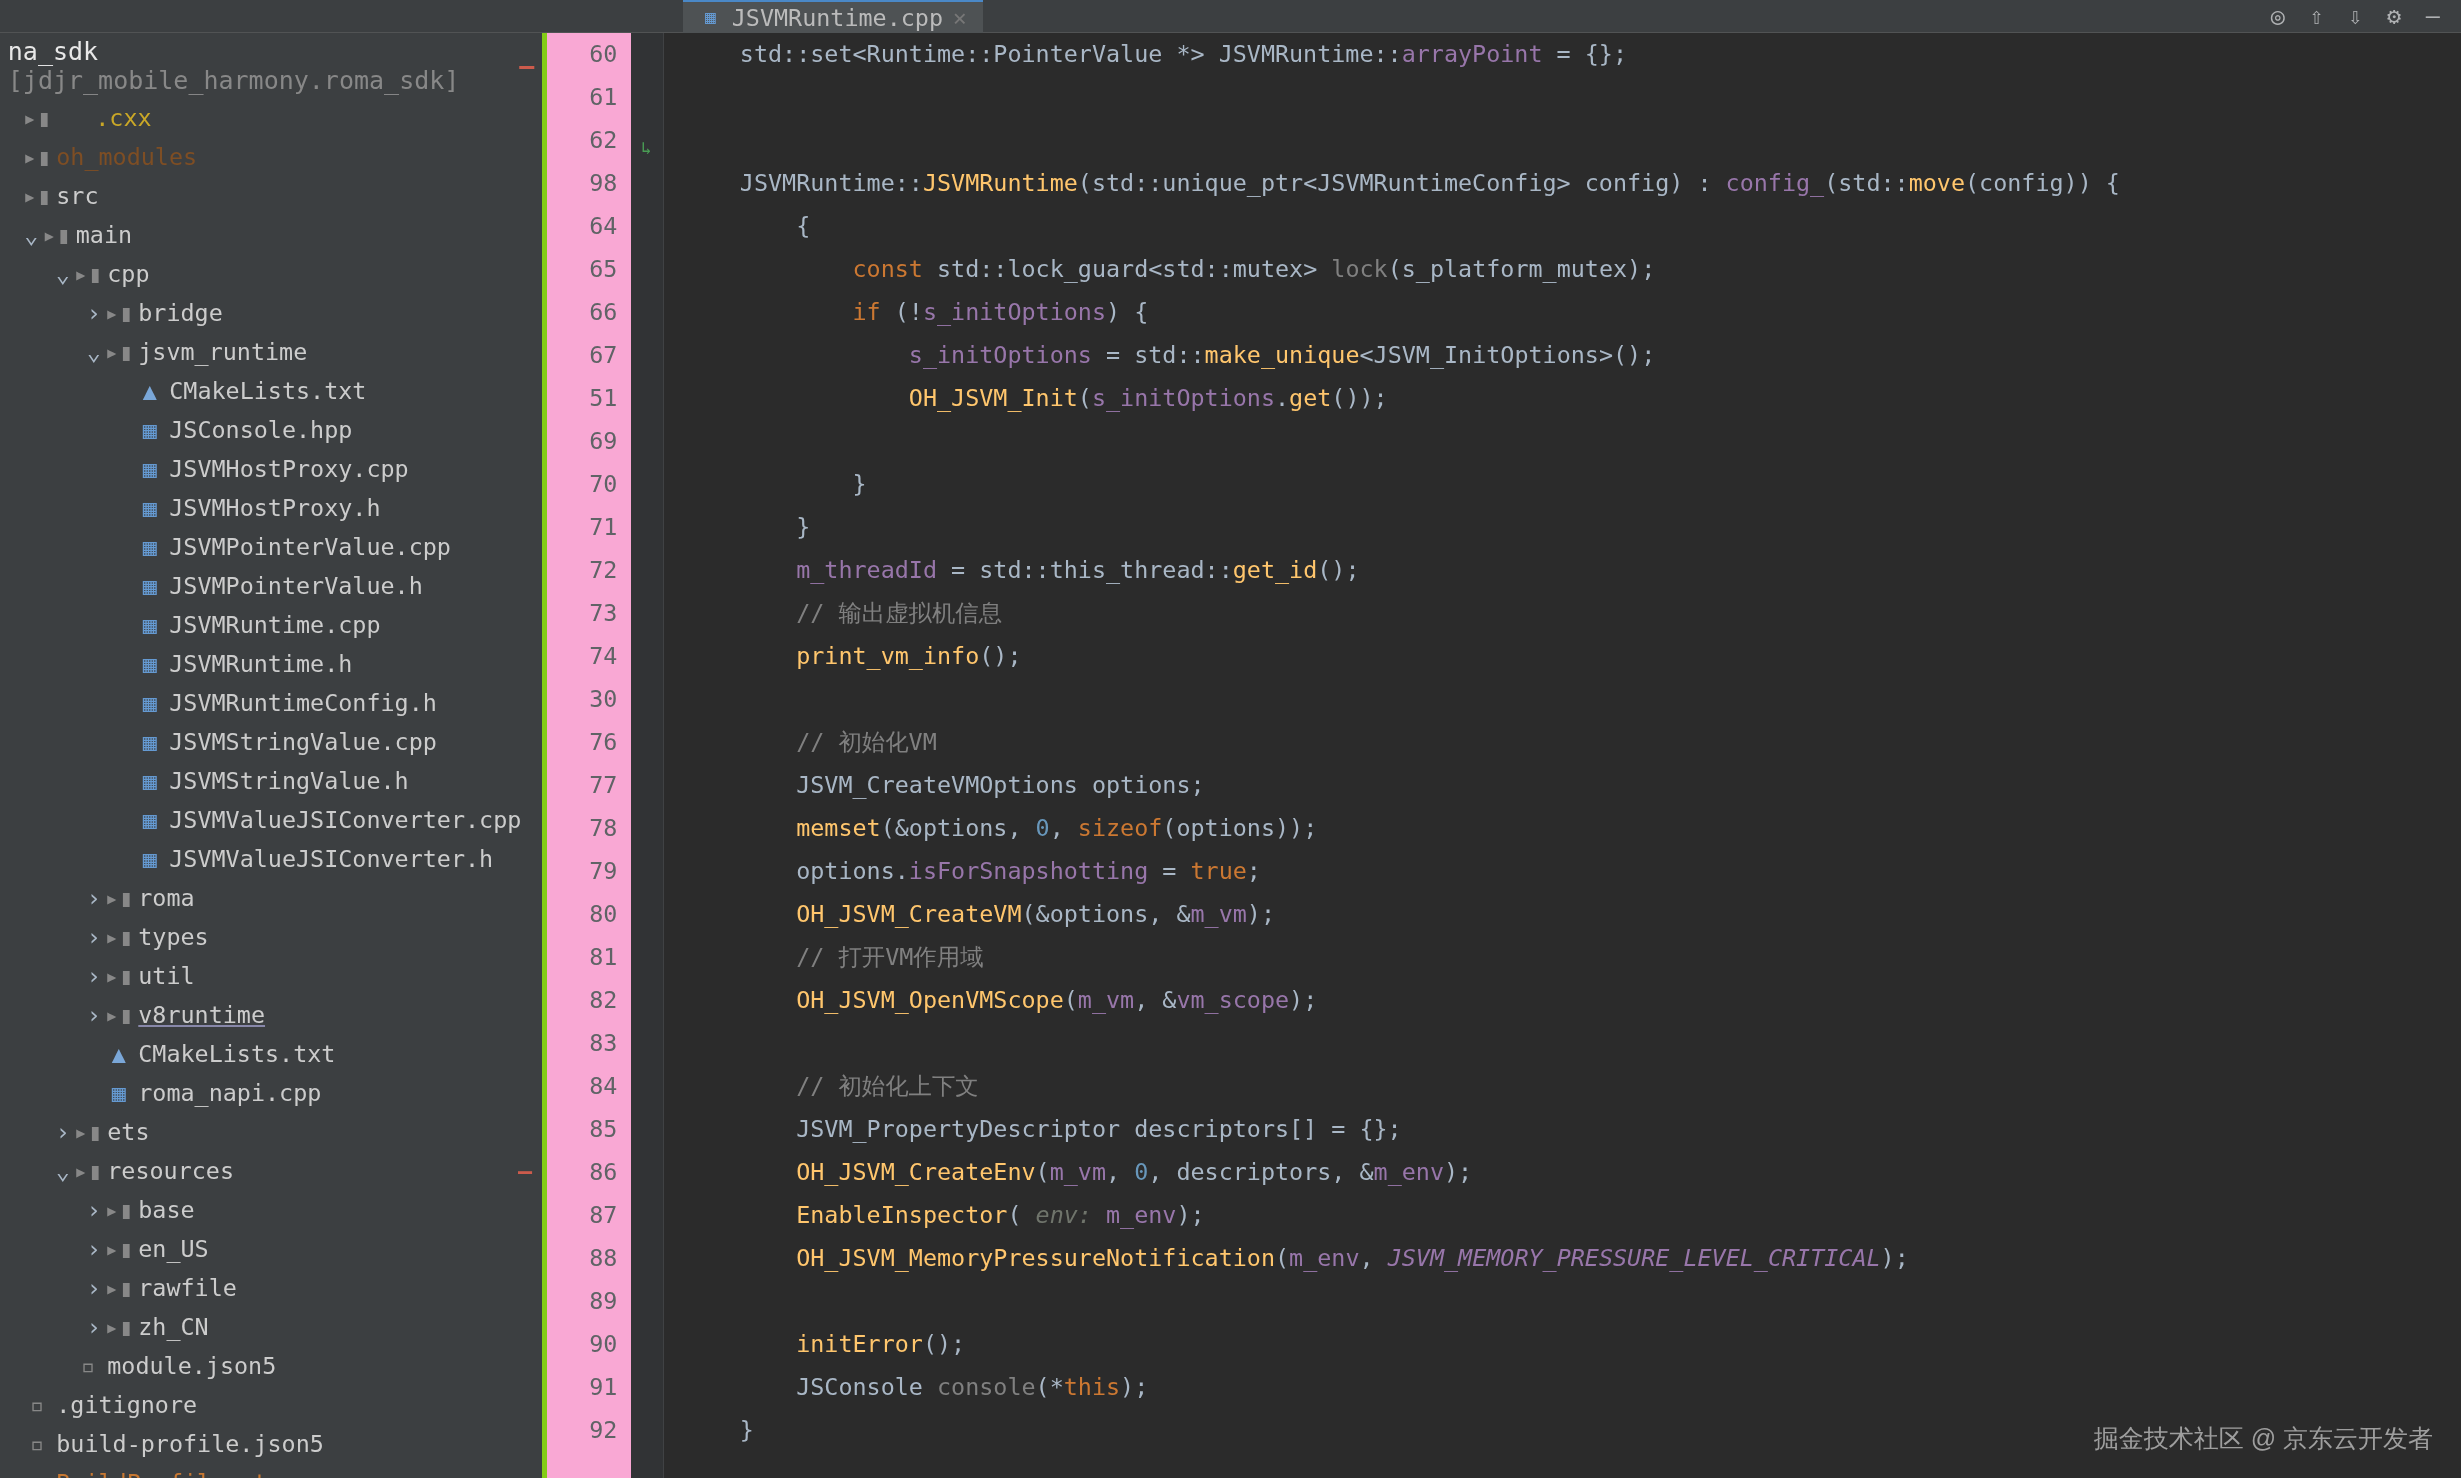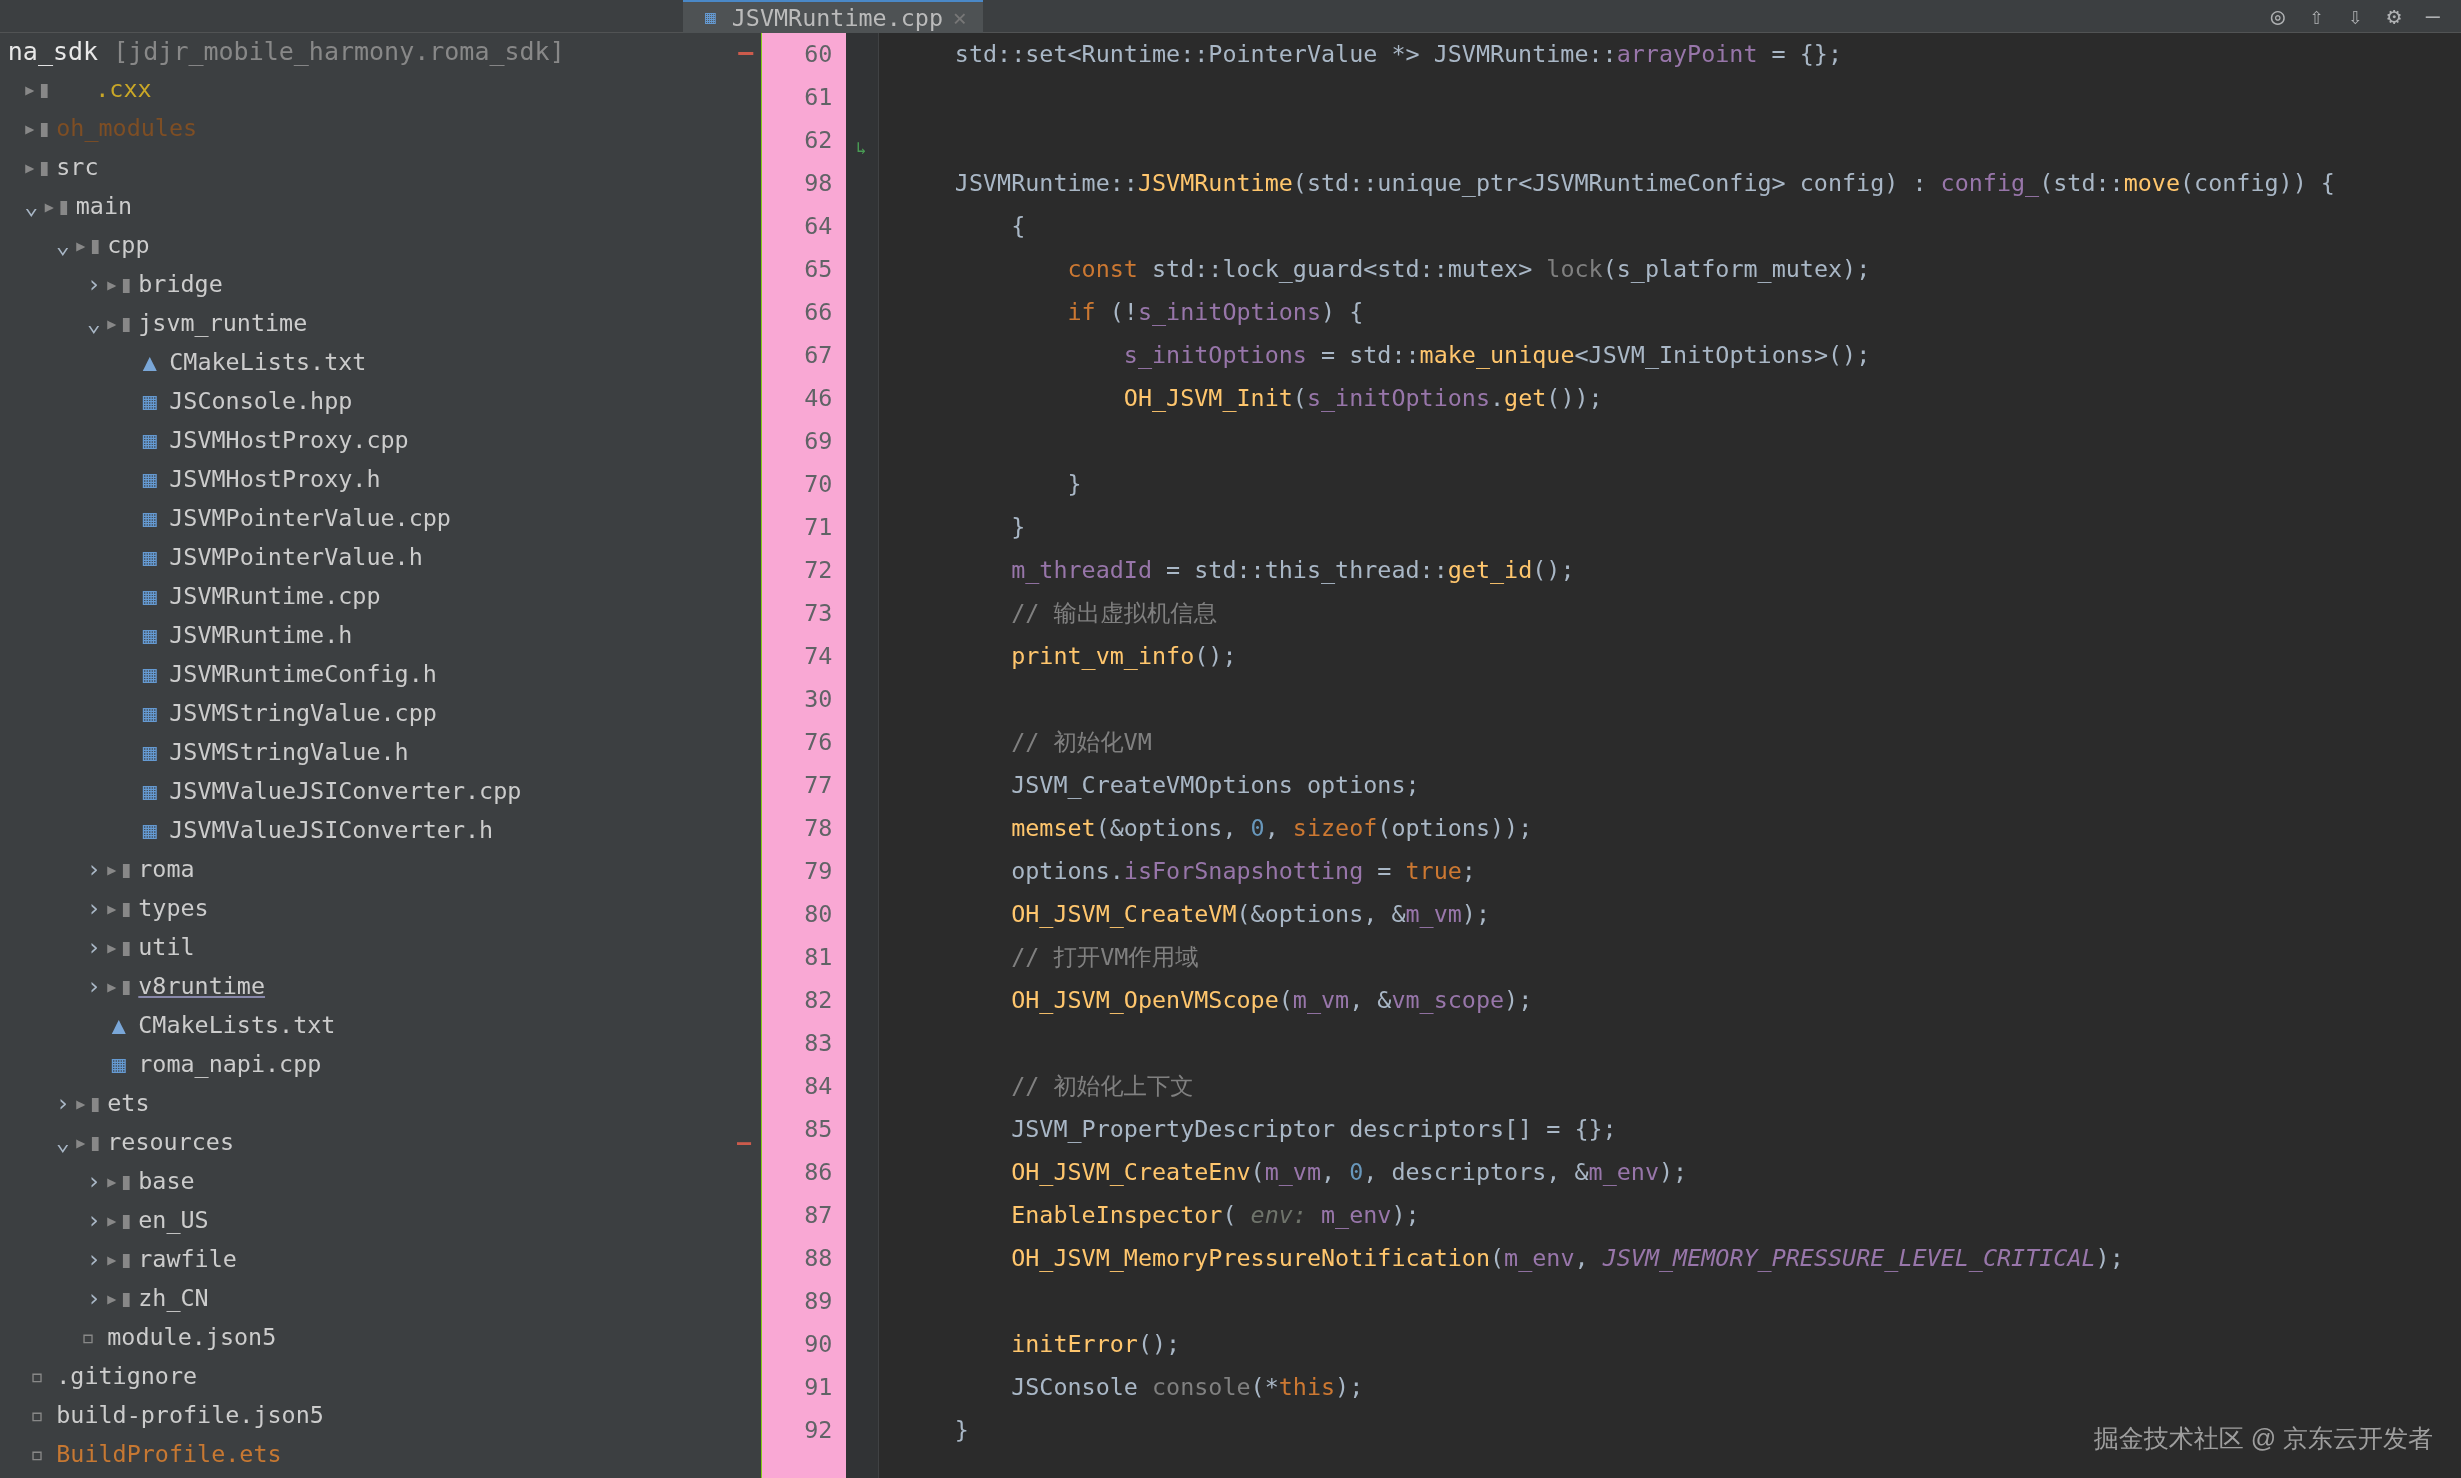--- a/index.html
+++ b/index.html
@@ -59,24 +59,24 @@
 }
 .tab .close {
   color: #777;
   cursor: pointer;
 }
 .main-area {
   display: flex;
   height: calc(100% - 33px);
 }
 .sidebar {
-  width: 762px;
+  width: 547px;
   background: #3c3f41;
   overflow: hidden;
-  border-right: 1px solid #84cc16;
+  border-right: 5px solid #84cc16;
 }
 .project-header {
   padding: 3.9px 7.8px;
   display: flex;
   justify-content: space-between;
   align-items: center;
   color: #e8e8e8;
   font-size: 25px;
 }
 .project-header .dash { color: #cc5b4c; font-weight: bold; }
@@ -387,21 +387,21 @@
   <div class="editor">
     <div class="gutter" id="gutter">
         <div class="line">60</div>
         <div class="line">61</div>
         <div class="line">62</div>
         <div class="line">98</div>
         <div class="line">64</div>
         <div class="line">65</div>
         <div class="line">66</div>
         <div class="line">67</div>
-        <div class="line">46</div>
+        <div class="line">51</div>
         <div class="line">69</div>
         <div class="line">70</div>
         <div class="line">71</div>
         <div class="line">72</div>
         <div class="line">73</div>
         <div class="line">74</div>
         <div class="line">30</div>
         <div class="line">76</div>
         <div class="line">77</div>
         <div class="line">78</div>

